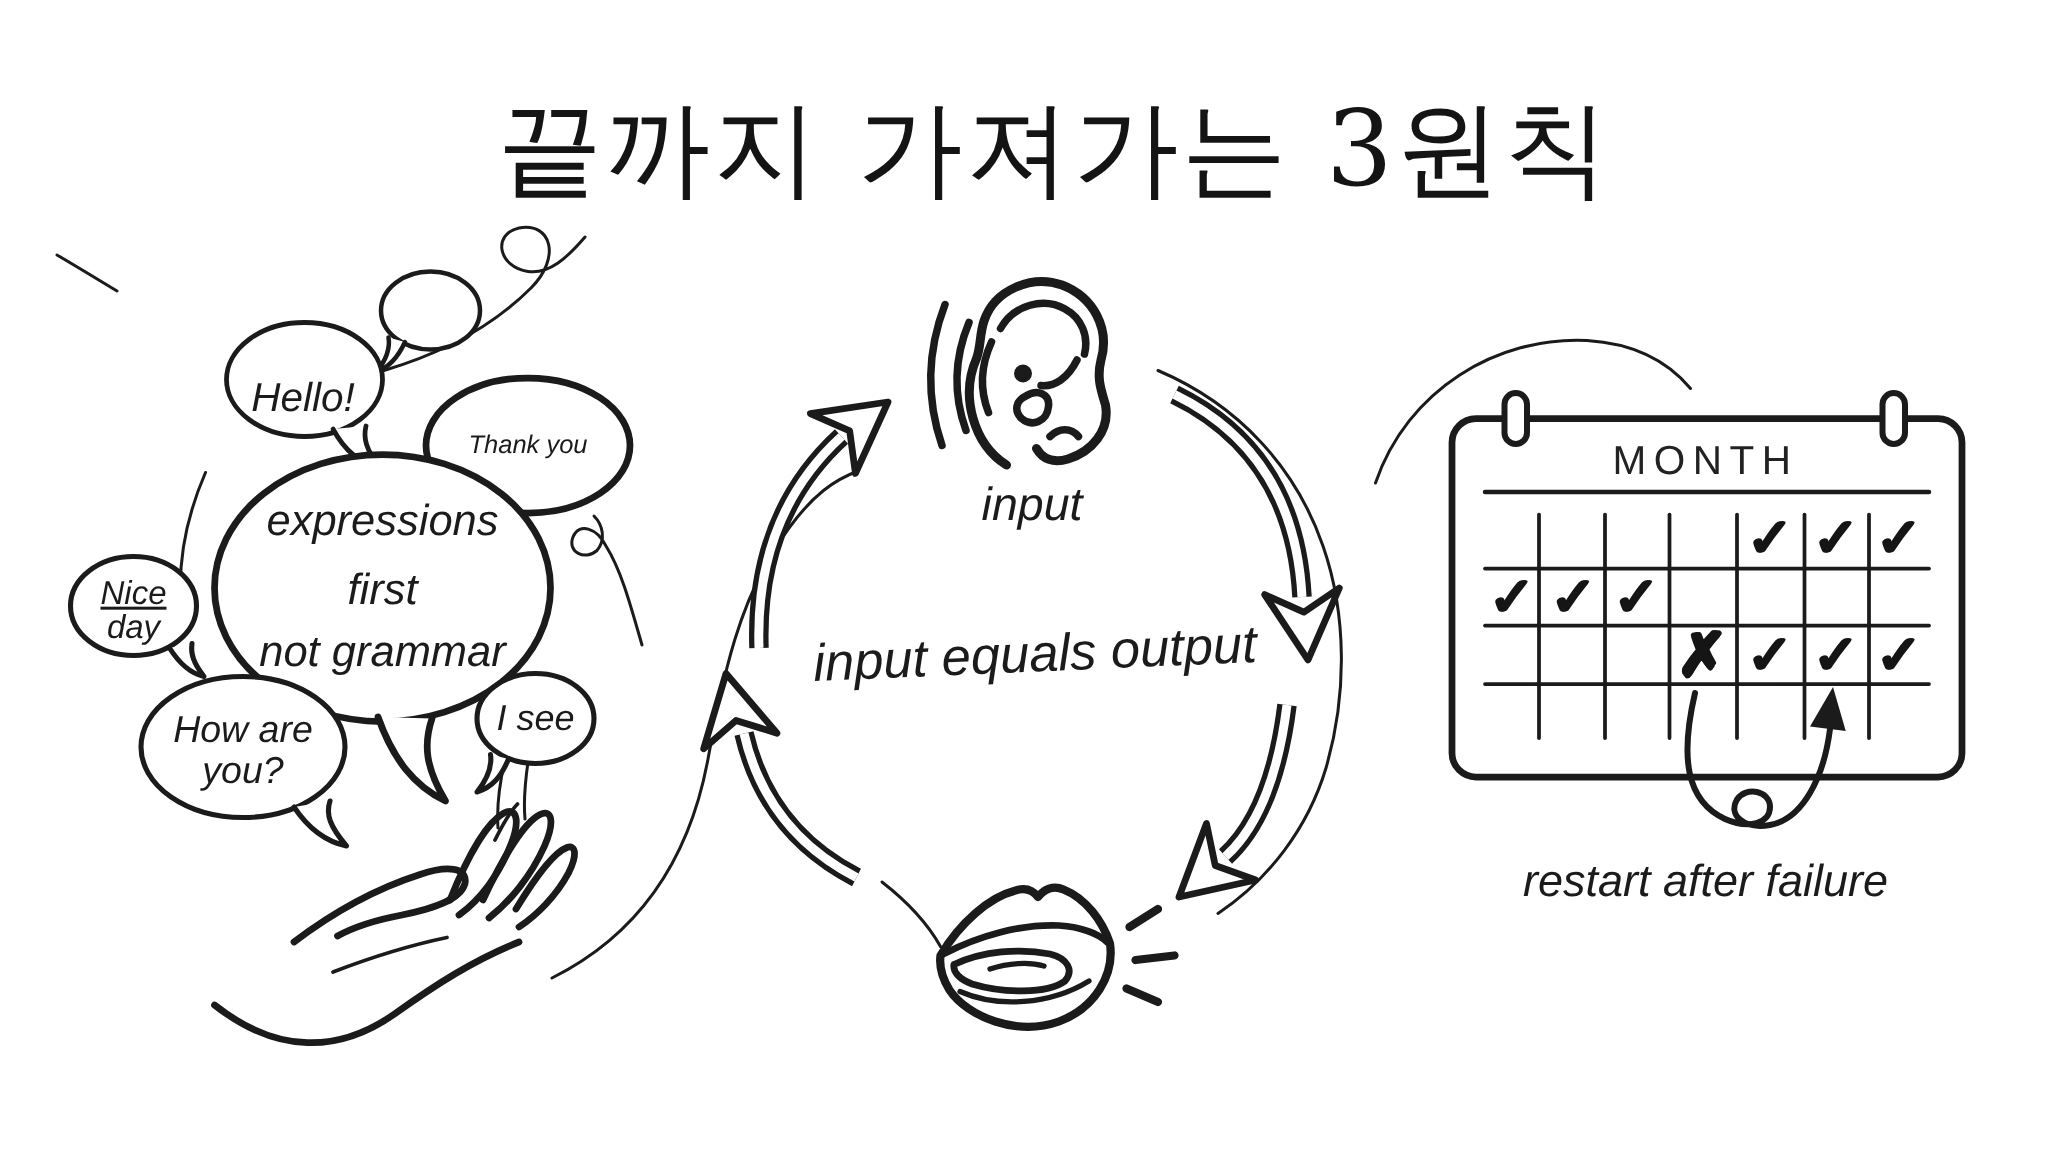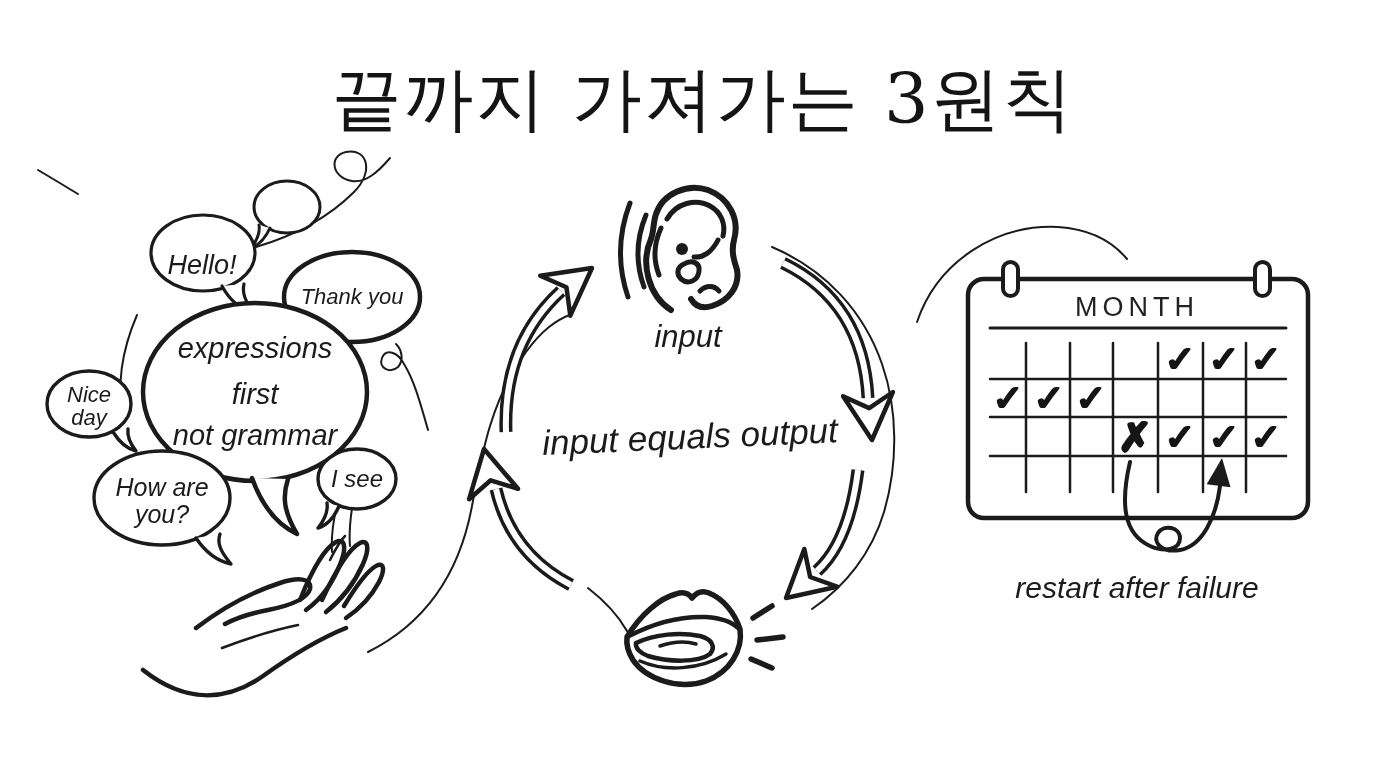--- a/index.html
+++ b/index.html
@@ -4,21 +4,21 @@
 <style>
   html,body{margin:0;padding:0;background:#ffffff;}
   .stage{position:relative;width:1376px;height:768px;background:#ffffff;overflow:hidden;
          font-family:"Liberation Sans",sans-serif;color:#1b1b1b;}
   .stage svg{position:absolute;left:0;top:0;}
   .txt{position:absolute;transform:translate(-50%,-50%);white-space:nowrap;text-align:center;
        font-style:italic;color:#1b1b1b;line-height:1.05;}
   .t-title{font-family:"DejaVu Serif","Liberation Serif",serif;font-style:normal;
            font-size:70px;font-weight:400;letter-spacing:2px;color:#141414;}
   .t-hello{font-size:27px;margin-top:12px;}
-  .t-thank{font-size:22px;}
+  .t-thank{font-size:17px;}
   .t-main{font-size:29px;}
   .t-nice{font-size:22px;}
   .t-how{font-size:25px;}
   .t-isee{font-size:24px;}
   .t-input{font-size:31px;}
   .t-center{font-size:35px;transform:translate(-50%,-50%) rotate(-2.5deg);}
   .t-month{font-style:normal;font-size:27px;letter-spacing:5px;color:#222;}
   .t-restart{font-size:30px;}
   .mark{position:absolute;transform:translate(-50%,-50%);font-weight:700;font-size:37px;
         font-style:normal;color:#151515;line-height:1;
@@ -147,21 +147,21 @@
 
   <div class="txt t-title" style="left:703px;top:100px;">끝까지 가져가는 3원칙</div>
 
   <div class="txt t-hello" style="left:202px;top:253px;">Hello!</div>
   <div class="txt t-thank" style="left:352px;top:297px;">Thank you</div>
 
   <div class="txt t-main" style="left:255px;top:348px;">expressions</div>
   <div class="txt t-main" style="left:255px;top:394px;">first</div>
   <div class="txt t-main" style="left:255px;top:435px;">not grammar</div>
 
-  <div class="txt t-nice" style="left:89px;top:395px;">Nice</div>
+  <div class="txt t-nice" style="left:89px;top:395px;text-decoration:underline;">Nice</div>
   <div class="txt t-nice" style="left:89px;top:418px;">day</div>
 
   <div class="txt t-how" style="left:162px;top:487px;">How are</div>
   <div class="txt t-how" style="left:162px;top:514px;">you?</div>
 
   <div class="txt t-isee" style="left:357px;top:479px;">I see</div>
 
   <div class="txt t-input" style="left:688px;top:337px;">input</div>
   <div class="txt t-center" style="left:690px;top:437px;">input equals output</div>
 

